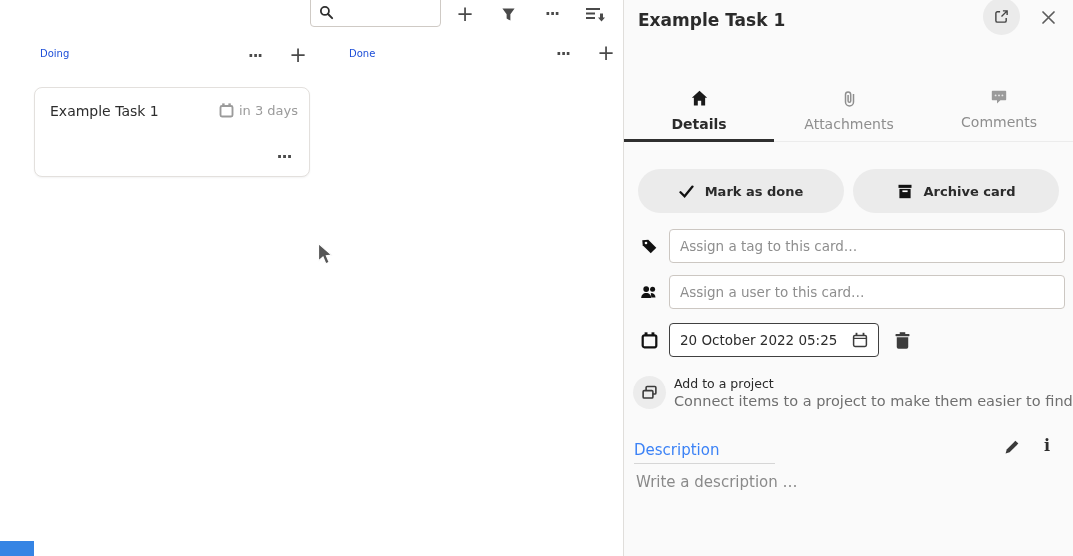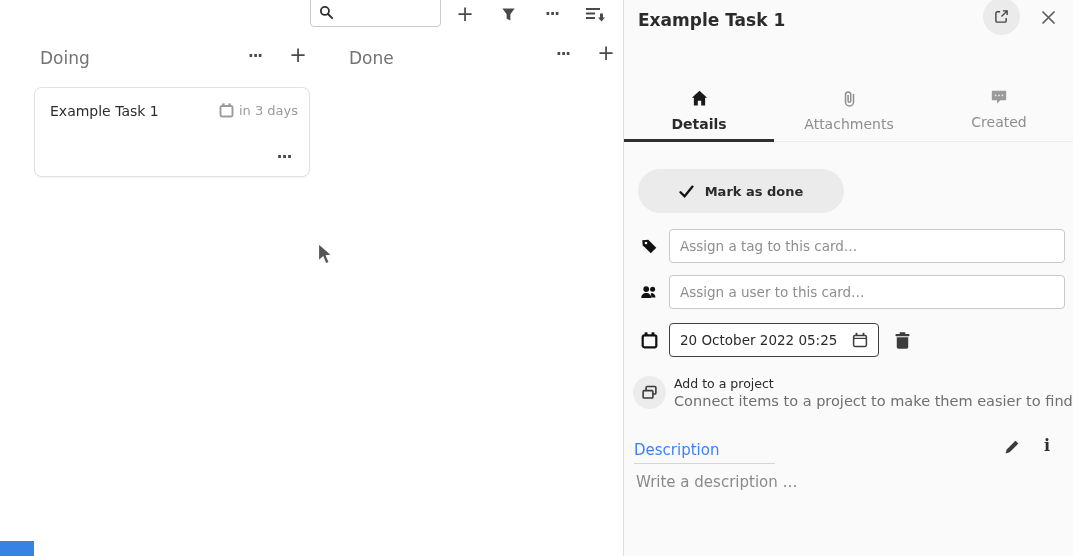--- a/index.html
+++ b/index.html
@@ -13,21 +13,21 @@
     background:#fff; border:1px solid #cfcac5; border-radius:4px; }
   .search-box svg { position:absolute; left:8px; top:12px; }
   .search-box input { position:absolute; left:28px; top:10px; width:96px; height:20px;
     border:none; outline:none; font:13px "DejaVu Sans", sans-serif; background:transparent; }
 
   .icon-btn { position:absolute; display:flex; align-items:center; justify-content:center;
     color:#4a4a4a; cursor:default; }
   .glyph-plus { font-size:21px; font-weight:400; color:#4a4a4a; line-height:1; }
   .glyph-dots { font-size:15px; font-weight:700; letter-spacing:-1px; color:#4a4a4a; line-height:1; }
 
-  .col-header { position:absolute; font-size:17px; color:#737373; }
+  .col-header { position:absolute; font-size:10px; color:#1d4ed8; }
 
   .card { position:absolute; left:34px; top:87px; width:276px; height:90px;
     background:#fff; border:1px solid #e3e0dd; border-radius:8px;
     box-shadow:0 1px 2px rgba(0,0,0,.05); }
   .card-title { position:absolute; left:15px; top:15px; font-size:14px; color:#2d2d2d; }
   .card-due { position:absolute; right:11px; top:15px; display:flex; align-items:center; gap:5px;
     color:#9b9b9b; font-size:13px; }
   .card-dots { position:absolute; right:14px; bottom:10px; }
 
   .cursor { position:absolute; left:317px; top:242px; z-index:50; }
@@ -191,29 +191,37 @@
         </svg>
         <span class="tab-label">Attachments</span>
       </div>
       <div class="tab">
         <svg width="16" height="15" viewBox="0 0 16 15">
           <path d="M1.8.8h12.4c.6 0 1 .4 1 1v7.4c0 .6-.4 1-1 1H9.4L6 13.6v-3.4H1.8c-.6 0-1-.4-1-1V1.8c0-.6.4-1 1-1z" fill="#9a9a9a"></path>
           <circle cx="4.6" cy="5.4" r=".95" fill="#e6e6e6"></circle>
           <circle cx="8" cy="5.4" r=".95" fill="#e6e6e6"></circle>
           <circle cx="11.4" cy="5.4" r=".95" fill="#e6e6e6"></circle>
         </svg>
-        <span class="tab-label">Created</span>
+        <span class="tab-label">Comments</span>
       </div>
     </div>
 
     <button class="pill-btn mark">
       <svg width="15" height="13" viewBox="0 0 15 13">
         <path d="M1.5 7.2 5.6 11.2 13.5 1.6" stroke="#111" stroke-width="2.3" fill="none" stroke-linecap="round"></path>
       </svg>
       <span>Mark as done</span>
+    </button>
+    <button class="pill-btn archive">
+      <svg width="16" height="15" viewBox="0 0 16 15">
+        <rect x="1.5" y="0.8" width="13" height="3.1" fill="#111"></rect>
+        <path d="M2.4 4.9h11.2v9.3H2.4z" fill="#111"></path>
+        <rect x="5.4" y="6.4" width="5.2" height="1.7" fill="#fff"></rect>
+      </svg>
+      <span>Archive card</span>
     </button>
 
     <div class="row-icon" style="left:15px; top:236px; width:20px; height:20px;">
       <svg width="17" height="17" viewBox="0 0 16 16">
         <path d="M1.2 2.2 6.8 1.6 14.4 9.2 9.2 14.4 1.6 6.8 Z" fill="#111"></path>
         <circle cx="4.7" cy="4.7" r="1.25" fill="#fafafa"></circle>
       </svg>
     </div>
     <input class="assign-input" style="top: 229px;" placeholder="Assign a tag to this card…">
 

